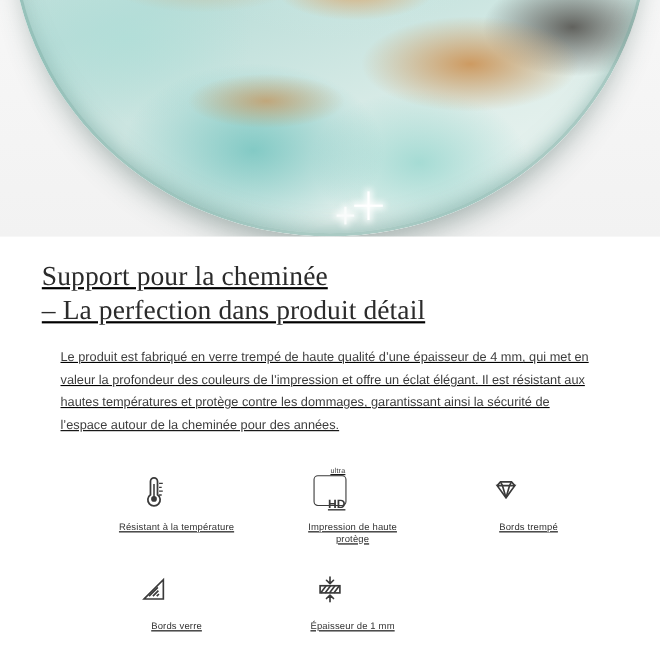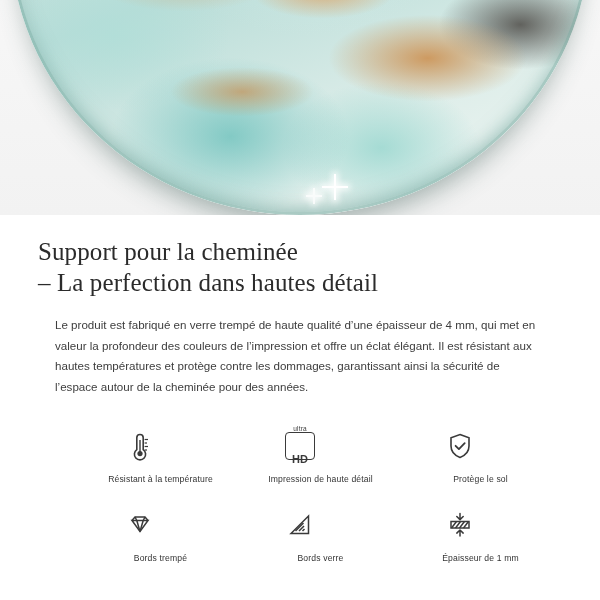--- a/index.html
+++ b/index.html
@@ -103,20 +103,21 @@
     box-shadow: 0 0 6px 2px rgba(255,255,255,0.9);
   }
   .sparkle-1 { left: 322px; top: 174px; }
   .sparkle-2 { left: 306px; top: 188px; width: 16px; height: 16px; opacity: 0.85; }
   .sparkle-2::before { width: 16px; margin-left: -8px; }
   .sparkle-2::after { height: 16px; margin-top: -8px; }
 
   
   .content {
     padding: 22px 38px 0 38px;
+    text-decoration: underline;
   }
 
   .headline {
     font-family: "Liberation Serif", serif;
     font-size: 25px;
     line-height: 1.22;
     color: #2b2b2b;
     font-weight: 400;
     margin: 0 0 16px 0;
     letter-spacing: 0.1px;
@@ -166,21 +167,21 @@
     padding-left: 41px;
   }
 
   .ultrahd-box {
     width: 30px;
     height: 28px;
     border: 1.6px solid #3a3a3a;
     border-radius: 4px;
     display: flex;
     flex-direction: column;
-    align-items: center;
+    align-items: flex-end;
     justify-content: center;
     line-height: 1;
     gap: 20px;
   }
   .ultrahd-box .u-top {
     font-size: 6.5px;
     letter-spacing: 0.2px;
     color: #3a3a3a;
   }
   .ultrahd-box .u-bot {
@@ -201,21 +202,21 @@
 
       <div class="glass-edge"></div>
     </div>
     <div class="sparkle sparkle-1"></div>
     <div class="sparkle sparkle-2"></div>
   </div>
 
   <div class="content">
     <h1 class="headline">
       <span>Support pour la cheminée</span>
-      <span class="line2">– La perfection dans hautes détail</span>
+      <span class="line2">– La perfection dans produit détail</span>
     </h1>
 
     <p class="body-text">Le produit est fabriqué en verre trempé de haute qualité d’une épaisseur de 4 mm, qui met en valeur la profondeur des couleurs de l’impression et offre un éclat élégant. Il est résistant aux hautes températures et protège contre les dommages, garantissant ainsi la sécurité de l’espace autour de la cheminée pour des années.</p>
 
     <div class="features">
 
       <div class="feature">
         <span class="feature-icon">
           <svg width="40" height="40" viewBox="0 0 40 40" fill="none" stroke="#3a3a3a" stroke-width="1.6">
             <path d="M20 8.5a3.2 3.2 0 0 1 3.2 3.2v12a5.6 5.6 0 1 1-6.4 0v-12A3.2 3.2 0 0 1 20 8.5z"></path>
@@ -230,32 +231,23 @@
         <span class="feature-label">Résistant à la température</span>
       </div>
 
       <div class="feature">
         <span class="feature-icon">
           <span class="ultrahd-box">
             <span class="u-top">ultra</span>
             <span class="u-bot">HD</span>
           </span>
         </span>
-        <span class="feature-label">Impression de haute détail</span>
-      </div>
-
-      <div class="feature">
-        <span class="feature-icon">
-          <svg width="40" height="40" viewBox="0 0 40 40" fill="none" stroke="#3a3a3a" stroke-width="1.6">
-            <path d="M20 8.5l9 3.2v8.4c0 5.6-3.8 9.5-9 11.4-5.2-1.9-9-5.8-9-11.4v-8.4l9-3.2z"></path>
-            <path d="M15.6 19.8l3.3 3.3 5.8-6" stroke-width="1.8" stroke-linecap="round" stroke-linejoin="round"></path>
-          </svg>
-        </span>
-        <span class="feature-label">Protège le sol</span>
-      </div>
+        <span class="feature-label">Impression de haute protège</span>
+      </div>
+
 
       <div class="feature">
         <span class="feature-icon">
           <svg width="40" height="40" viewBox="0 0 40 40" fill="none" stroke="#3a3a3a" stroke-width="1.5">
             <path d="M12 15.5h16l-8 11-8-11z"></path>
             <path d="M12 15.5l3-3.5h10l3 3.5"></path>
             <path d="M15 12l1.8 3.5M25 12l-1.8 3.5M16.8 15.5L20 26.5M23.2 15.5L20 26.5"></path>
           </svg>
         </span>
         <span class="feature-label">Bords trempé</span>

